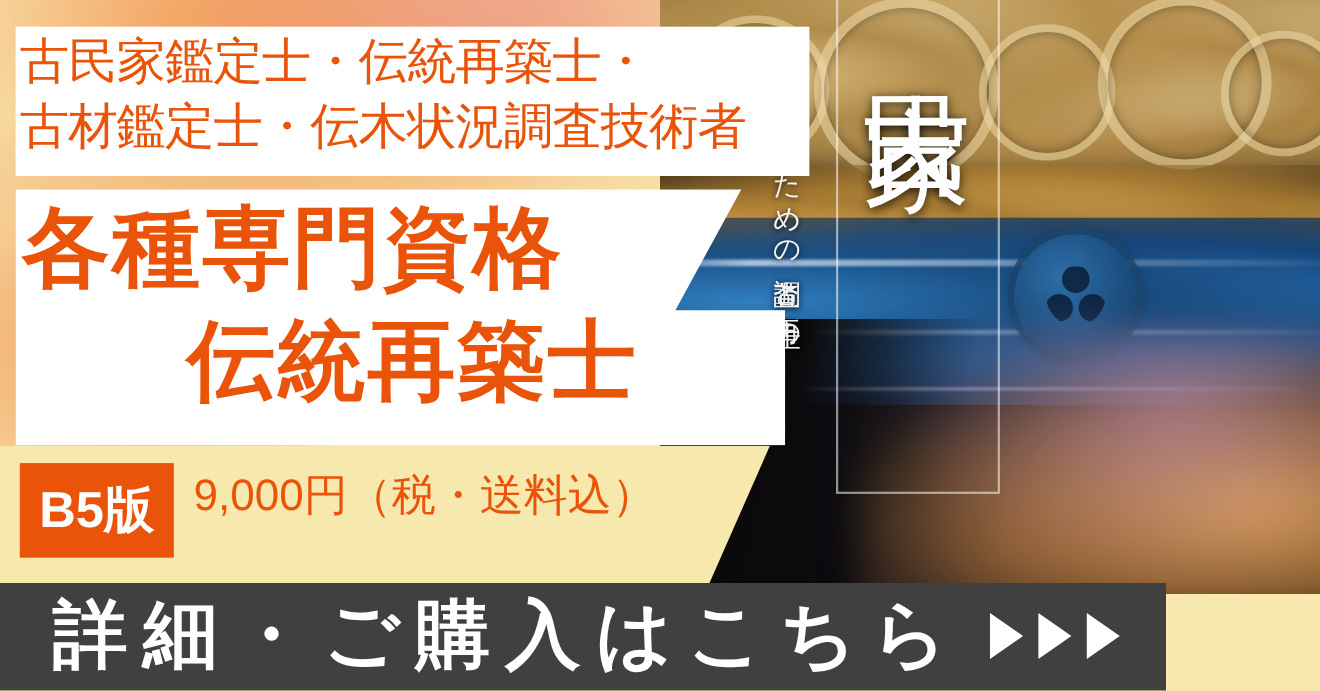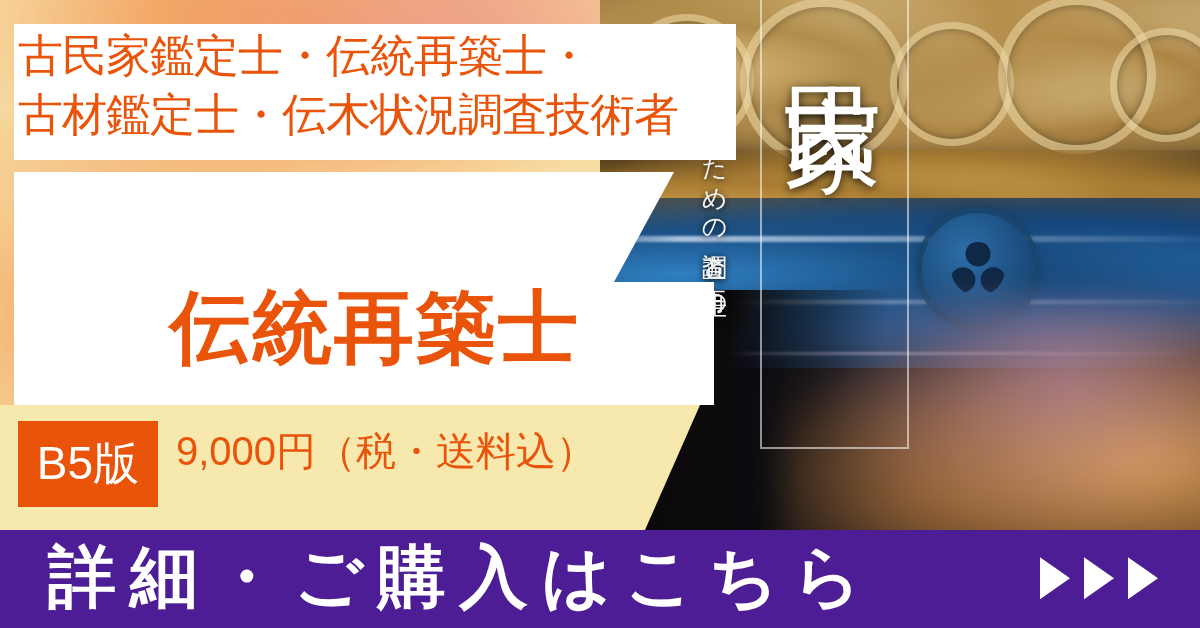--- a/index.html
+++ b/index.html
@@ -195,32 +195,32 @@
     position:absolute;left:0;top:405px;width:740px;height:125px;
     background:#F7E8AE;
     clip-path:polygon(0 0, 700px 0, 645px 125px, 0 125px);
   }
   .badge{
     position:absolute;left:18px;top:421px;width:140px;height:86px;
     background:#E9540A;
     display:flex;align-items:center;justify-content:center;
   }
   .badge span{
-    color:#ffffff;font-size:46px;font-weight:400;letter-spacing:0px;
+    color:#ffffff;font-size:46px;font-weight:700;letter-spacing:0px;
   }
   .price-text{
     position:absolute;left:176px;top:425px;
     color:#E9540A;font-size:40px;font-weight:400;line-height:1.3;
     letter-spacing:0px;white-space:nowrap;
   }
 
   
   .cta{
-    position:absolute;left:0;top:530px;width:1200px;height:98px;
-    background:#4c1d95;
+    position:absolute;left:0;top:530px;width:1060px;height:98px;
+    background:#404040;
     display:flex;align-items:center;
   }
   .cta-label{
     position:absolute;left:48px;top:50%;transform:translateY(-52%);
     color:#ffffff;font-size:68px;font-weight:700;
     letter-spacing:14px;white-space:nowrap;
   }
   .cta-arrows{
     position:absolute;right:42px;top:50%;transform:translateY(-52%);
     display:flex;gap:14px;align-items:center;
@@ -268,20 +268,21 @@
       <div class="cover-title">古民家</div>
       <div class="cover-side">伝統構法　古民家活用のための調査と再生の</div>
     </div>
   </div>
 
   <div class="panel-top"></div>
   <div class="panel-top-txt">古民家鑑定士・伝統再築士・
 古材鑑定士・伝木状況調査技術者</div>
 
   <div class="panel-main"></div>
+  <div class="head-l1">各種専門資格</div>
   <div class="head-l2">伝統再築士</div>
 
   <div class="price-band"></div>
   <div class="badge">
     <span>B5版</span>
   </div>
   <div class="price-text">9,000円（税・送料込）</div>
 
   <div class="cta">
     <div class="cta-label">詳細・ご購入はこちら</div>

